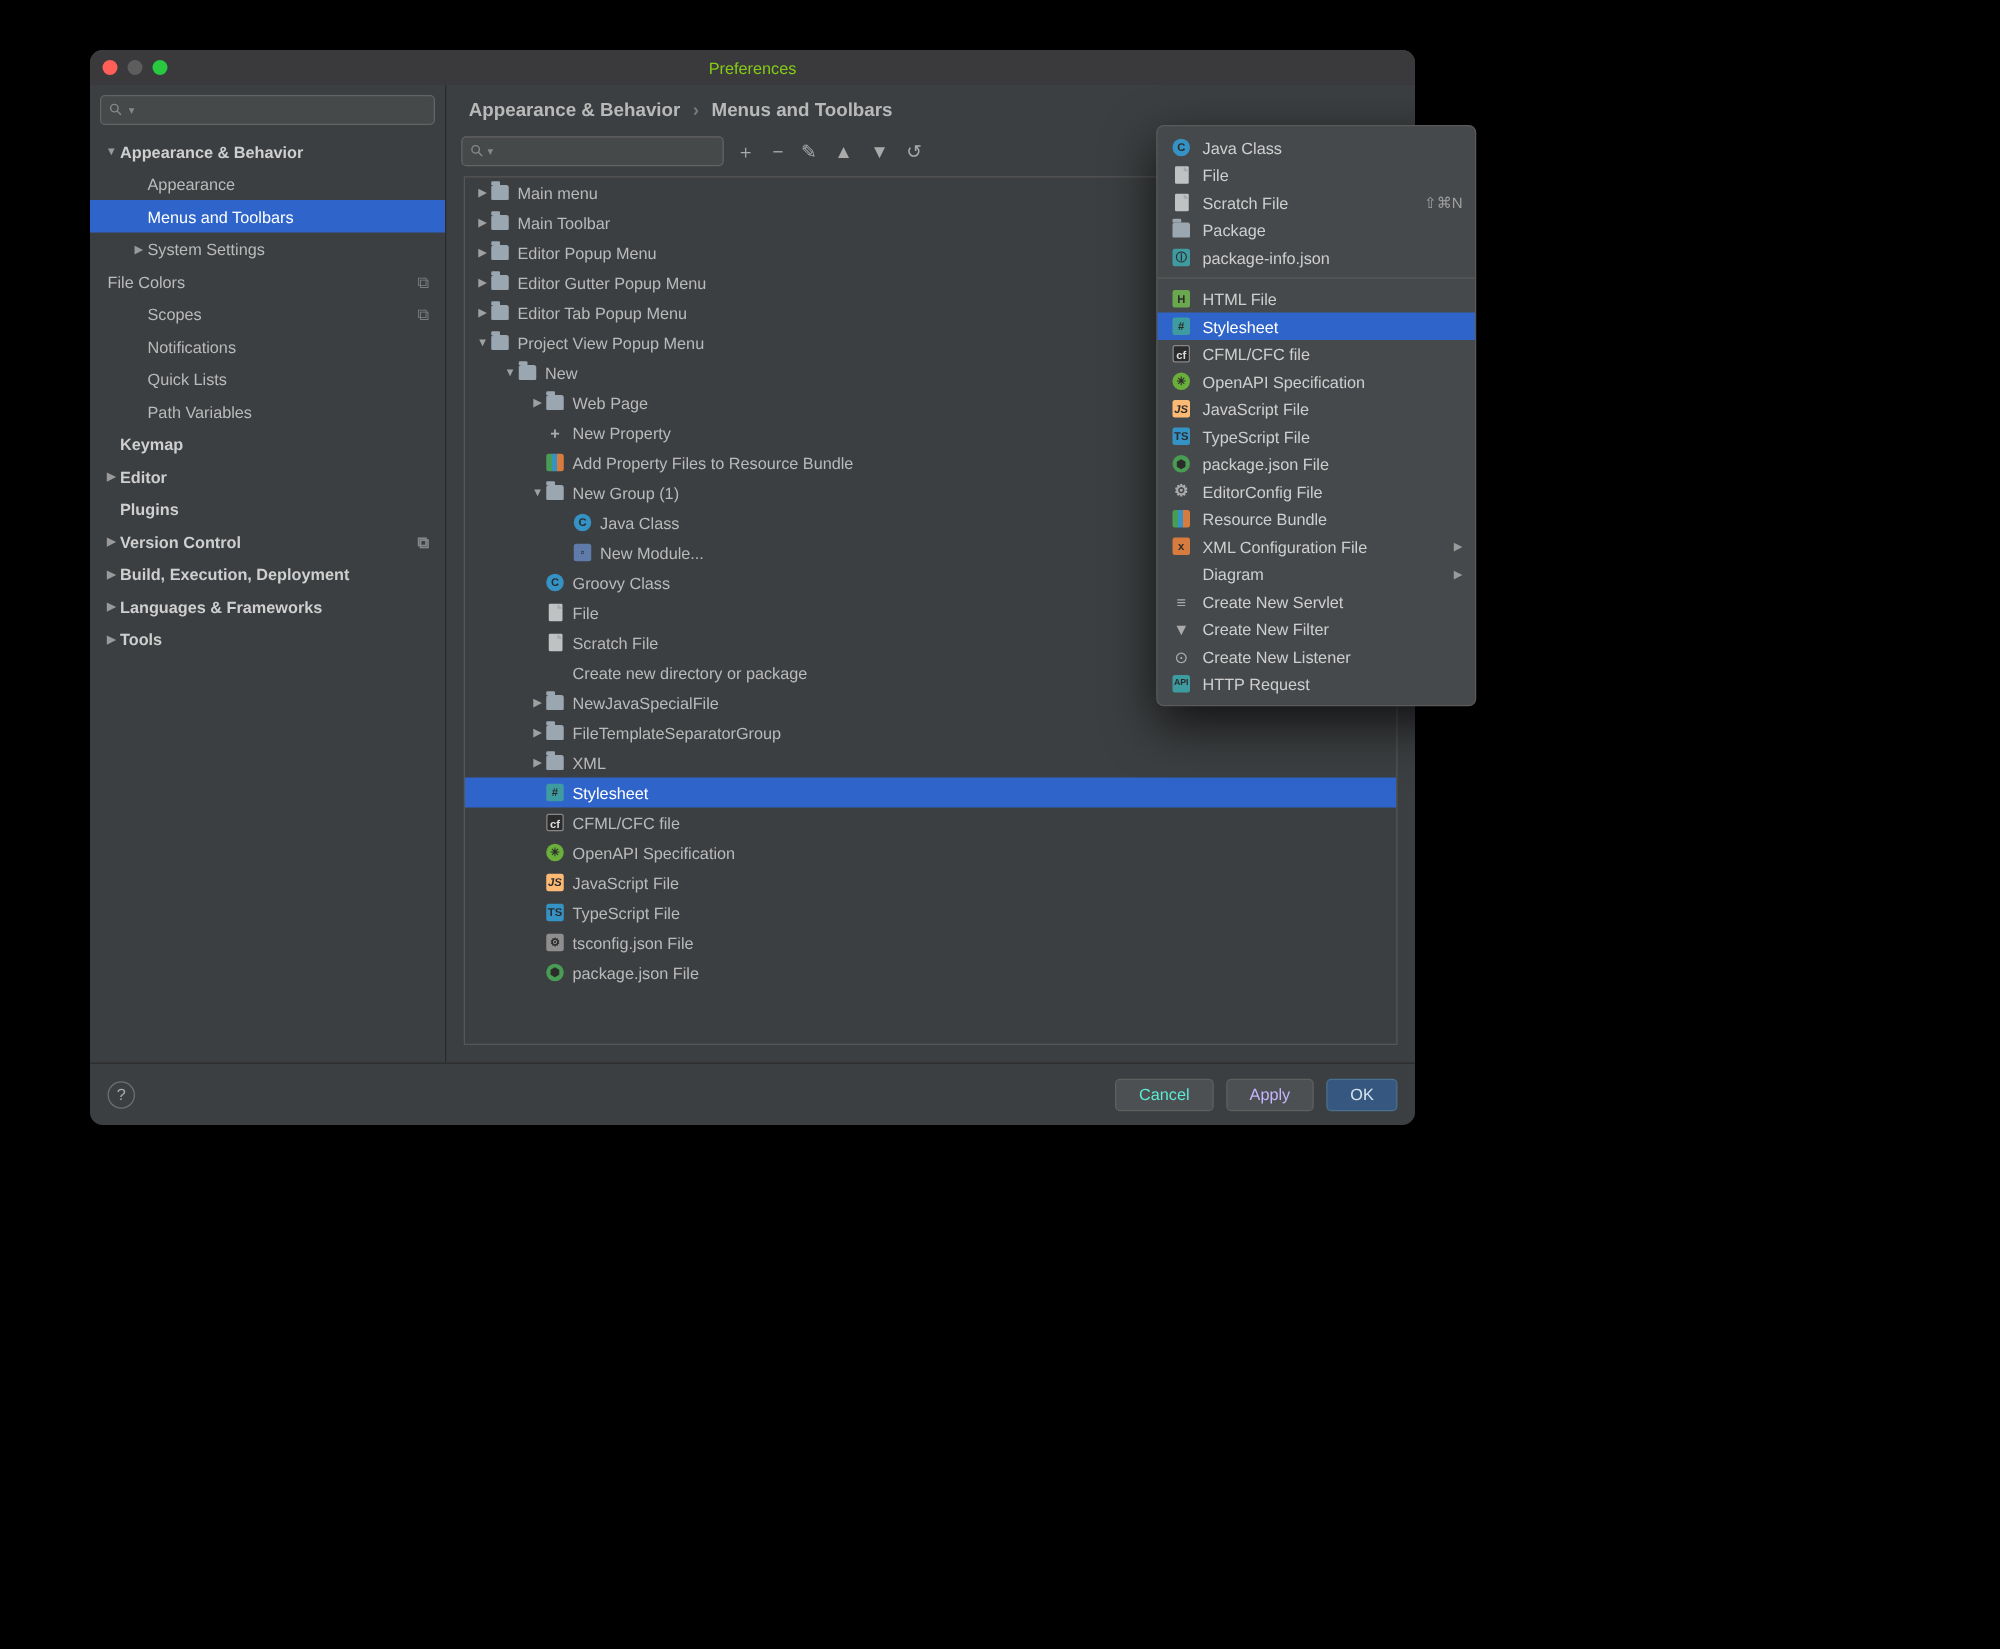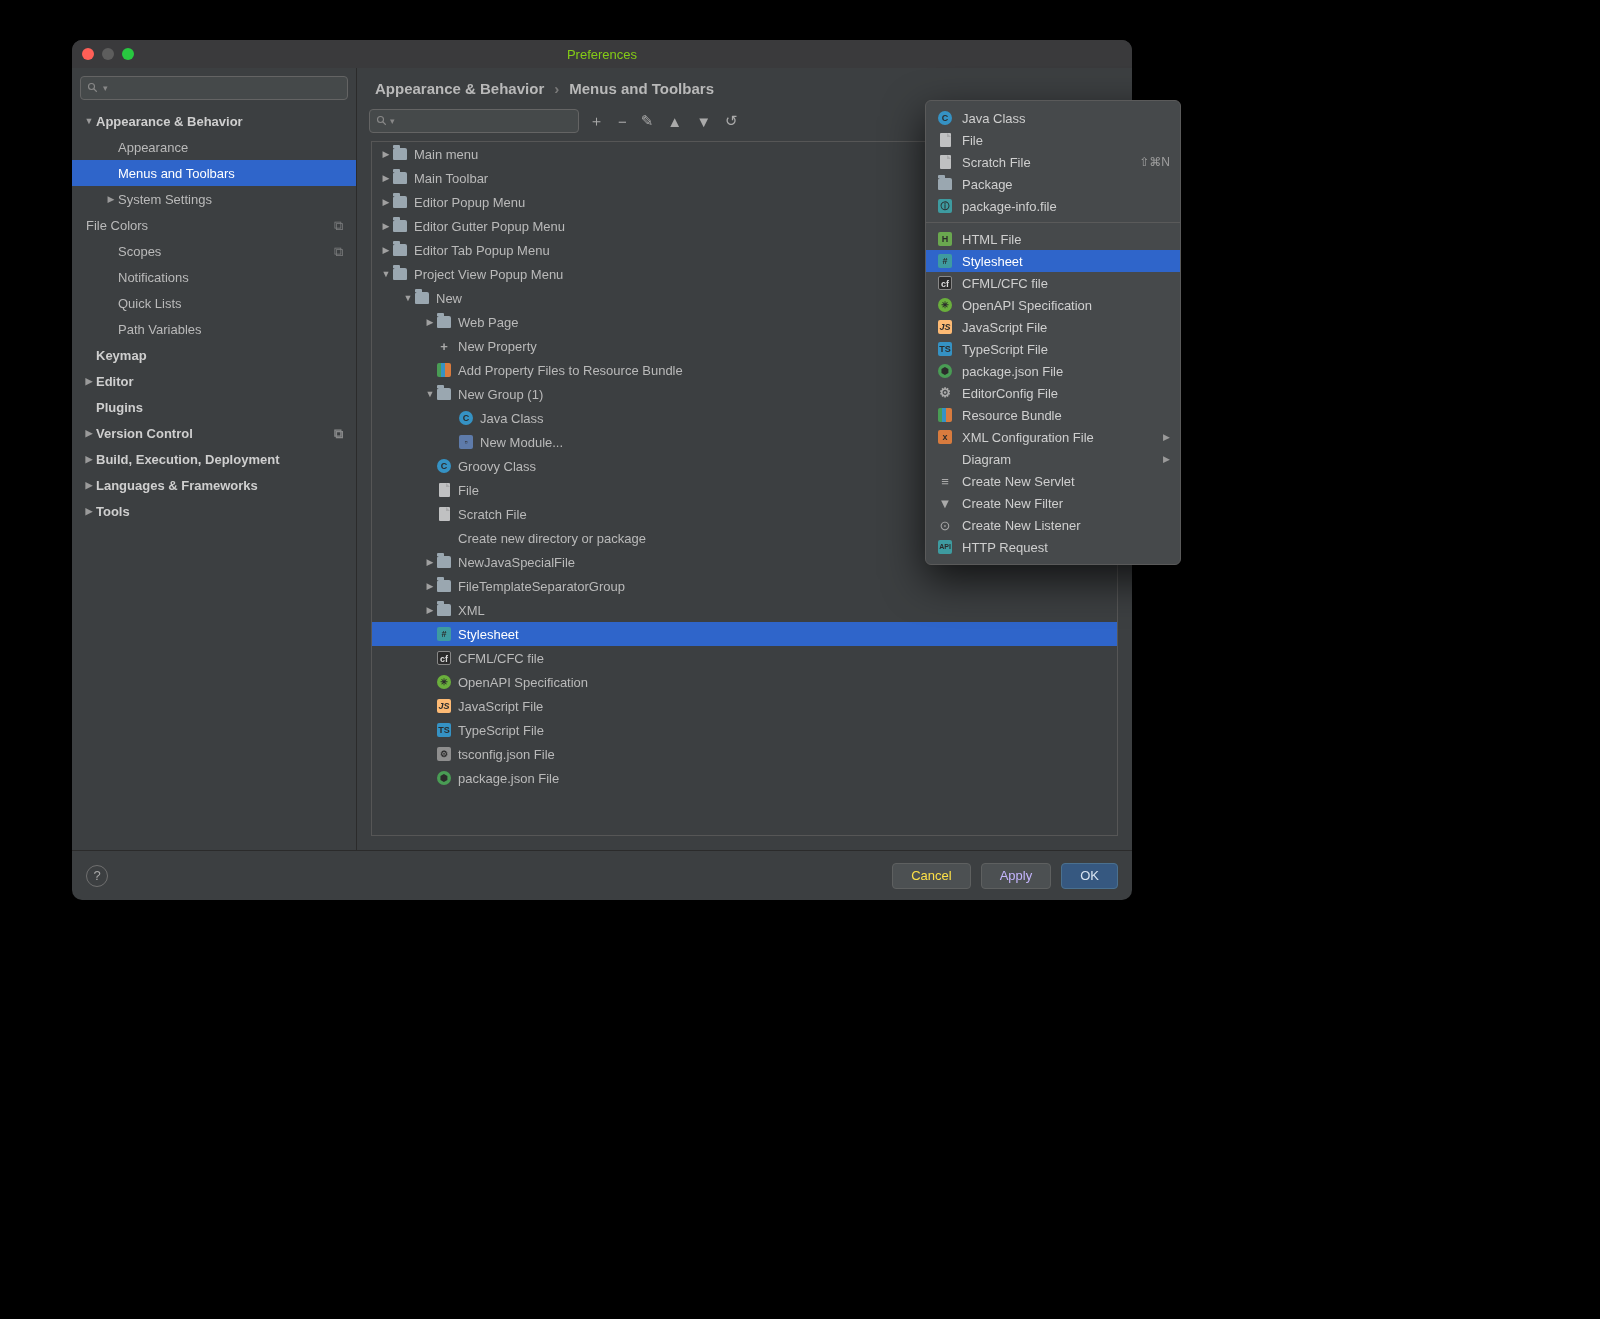--- a/index.html
+++ b/index.html
@@ -115,21 +115,21 @@
 }
 .help-btn {
   width: 22px; height: 22px; border-radius: 50%;
   border: 1px solid #6f6f6f; color: #a9a9a9;
   display: flex; align-items: center; justify-content: center;
   font-size: 13px;
 }
 .spacer { flex: 1; }
 .btn {
   height: 26px; padding: 0 18px;
-  background: #4c5052; color: #fde047;
+  background: #4c5052; color: #5eead4;
   border: 1px solid #5e6060; border-radius: 4px;
   font-size: 13px;
   display: inline-flex; align-items: center; justify-content: center;
 }
 .btn.disabled { color: #c4b5fd; }
 .btn.primary { background: #365880; border-color: #4a708f; color: #d9e5f2; }
 
 
 .popup {
   position: absolute;
@@ -510,21 +510,21 @@
     <div class="popup-row">
       <span class="pic">
         <span class="folder-ic"></span>
       </span>
       <span>Package</span>
     </div>
     <div class="popup-row">
       <span class="pic">
         <span class="ci ci-teal">ⓘ</span>
       </span>
-      <span>package-info.file</span>
+      <span>package-info.json</span>
     </div>
     <div class="popup-sep"></div>
     <div class="popup-row">
       <span class="pic">
         <span class="ci" style="background:#6aa84f;">H</span>
       </span>
       <span>HTML File</span>
     </div>
     <div class="popup-row selected">
       <span class="pic">

